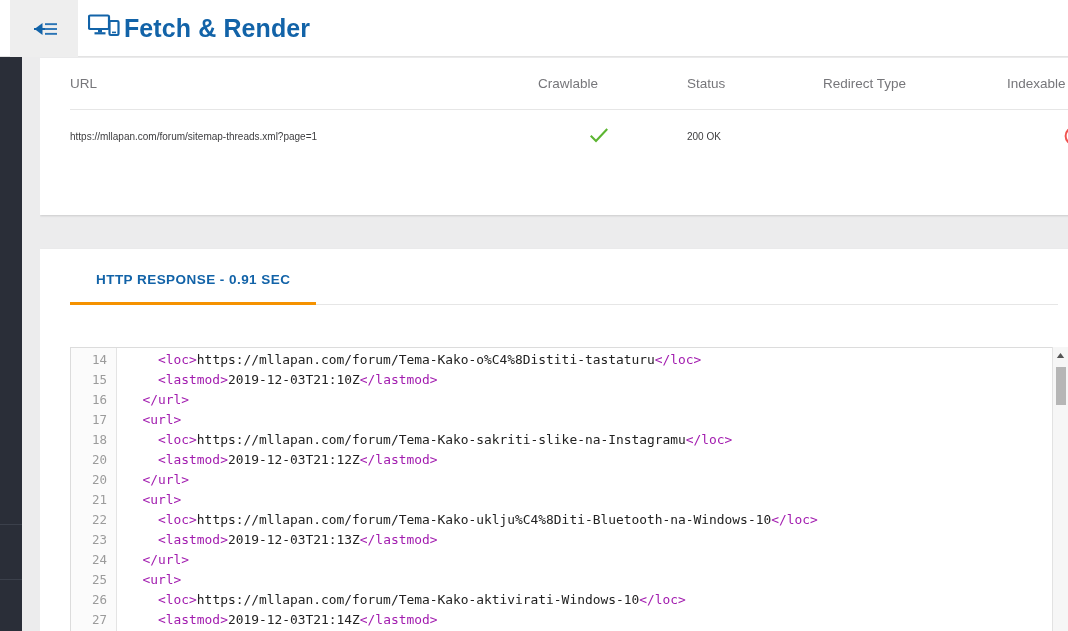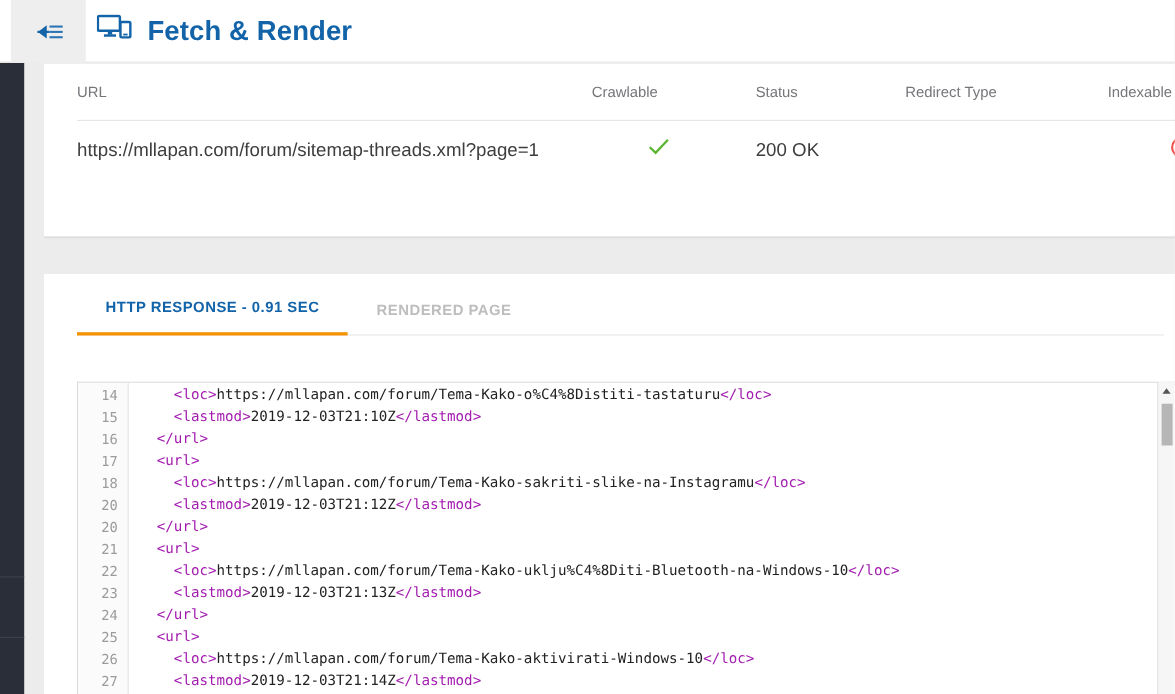--- a/index.html
+++ b/index.html
@@ -71,21 +71,21 @@
     justify-content: center;
     cursor: pointer;
   }
   .collapse-btn svg { display: block; }
   .title-wrap {
     position: absolute;
     left: 88px; top: 0;
     height: 57px;
     display: flex;
     align-items: center;
-    gap: 14px;
+    gap: 4px;
   }
   .devices-icon { display: block; }
   .page-title {
     font-size: 25px;
     font-weight: bold;
     color: #1263a8;
     letter-spacing: 0.1px;
     line-height: 1;
     white-space: nowrap;
   }
@@ -110,21 +110,21 @@
     font-size: 13.5px;
     font-weight: normal;
     color: #76767a;
     text-align: left;
     padding: 0;
     height: 51px;
     vertical-align: middle;
   }
   .tbl thead tr { border-bottom: 1px solid #e6e6e6; }
   .tbl td {
-    font-size: 17px;
+    font-size: 10px;
     color: #3d3d3f;
     padding: 0;
     height: 53px;
     vertical-align: middle;
   }
   .col-url    { width: 460px; }
   .col-crawl  { width: 130px; }
   .col-status { width: 125px; }
   .col-redir  { width: 160px; }
   .col-index  { width: 133px; }
@@ -312,21 +312,20 @@
             </span>
           </td>
         </tr>
       </tbody>
     </table>
   </div>
 
   <div class="card card-response">
     <div class="tabs">
       <div class="tab active">HTTP RESPONSE - 0.91 SEC</div>
-      <div class="tab inactive">RENDERED PAGE</div>
     </div>
   </div>
 
   <div class="code-wrap">
     <div class="gutter" id="gutter">
         <div class="ln">14</div>
         <div class="ln">15</div>
         <div class="ln">16</div>
         <div class="ln">17</div>
         <div class="ln">18</div>

